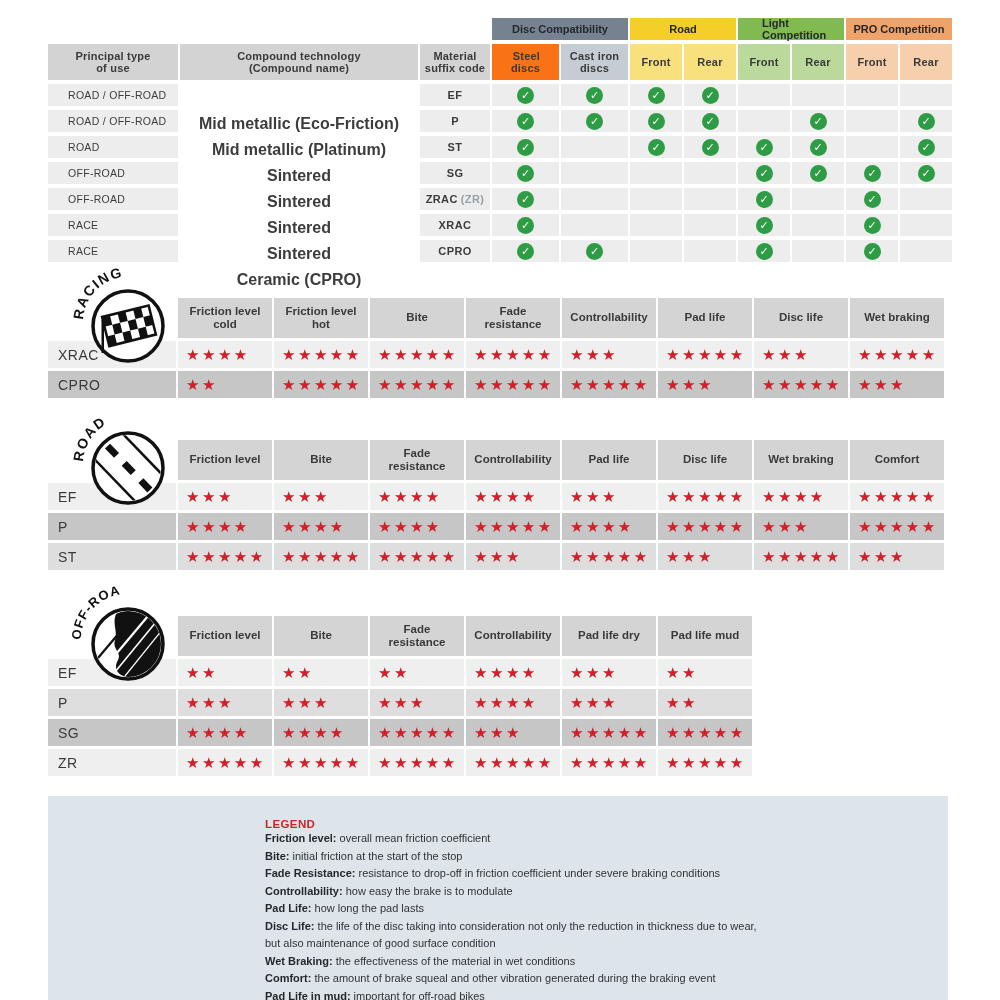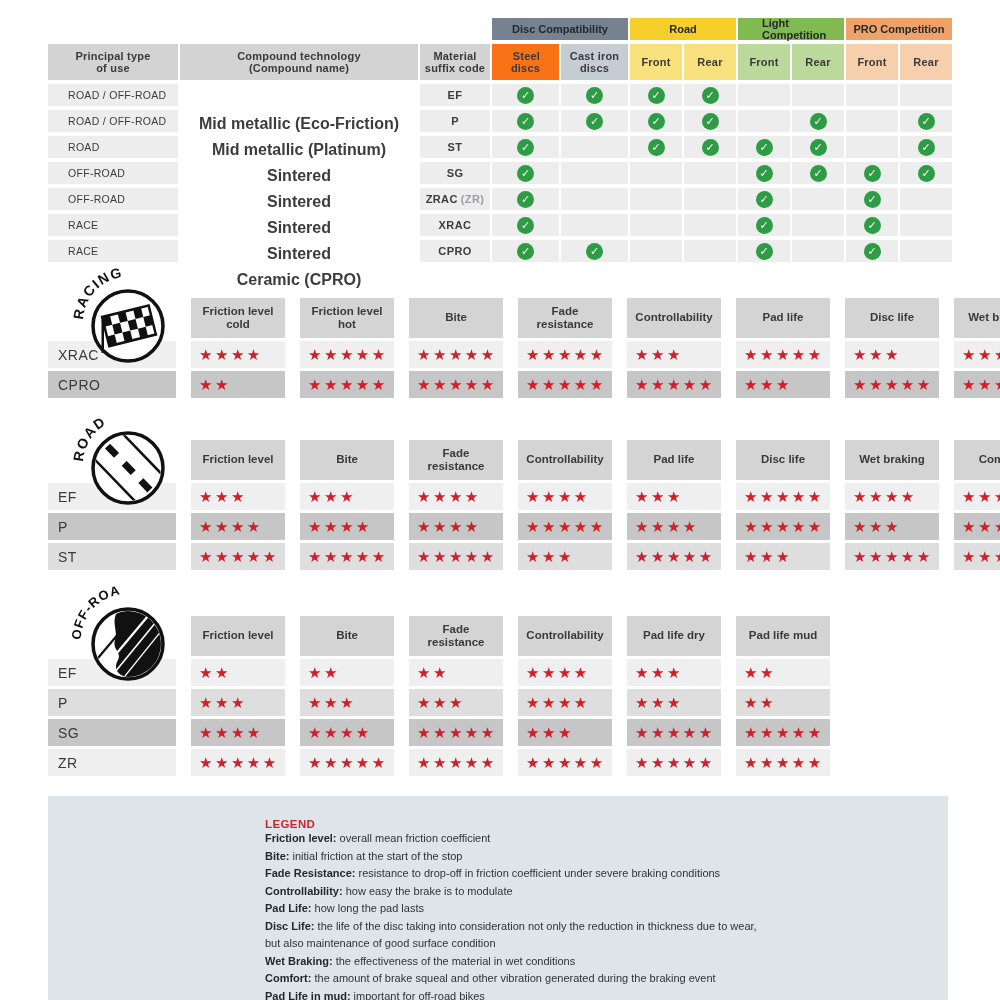--- a/index.html
+++ b/index.html
@@ -22,21 +22,21 @@
   .code{font-weight:700;letter-spacing:.4px;}
   .code-note{color:#9aa0a6;font-weight:600;padding-left:3px;}
   .checkmark{width:17px;height:17px;border-radius:50%;background:#2e9c45;color:#fff;
     font-size:11px;font-weight:bold;display:flex;align-items:center;justify-content:center;}
 
   
   .section{position:relative;}
   #sec-racing{margin-top:36px;}
   #sec-road{margin-top:42px;}
   #sec-offroad{margin-top:46px;}
-  .rating-grid{display:grid;gap:3px 15px;}
+  .rating-grid{display:grid;gap:3px 2px;}
   .rating-grid>div{display:flex;align-items:center;}
   .rhead{background:#d4d4d4;font-size:11.5px;font-weight:bold;line-height:1.15;
     justify-content:center;text-align:center;padding:0 8px;color:#3a3a3a;}
   .rname{padding-left:10px;font-size:14px;letter-spacing:.5px;color:#3a3a3a;}
   .rstars{color:#d0202a;font-size:15px;letter-spacing:2.5px;padding-left:8px;}
   .shade-light{background:#efefef;}
   .shade-medium{background:#dedede;}
   .shade-dark{background:#c6c6c6;}
   .section-icon{position:absolute;left:20px;top:-38px;width:112px;height:112px;pointer-events:none;}
 

